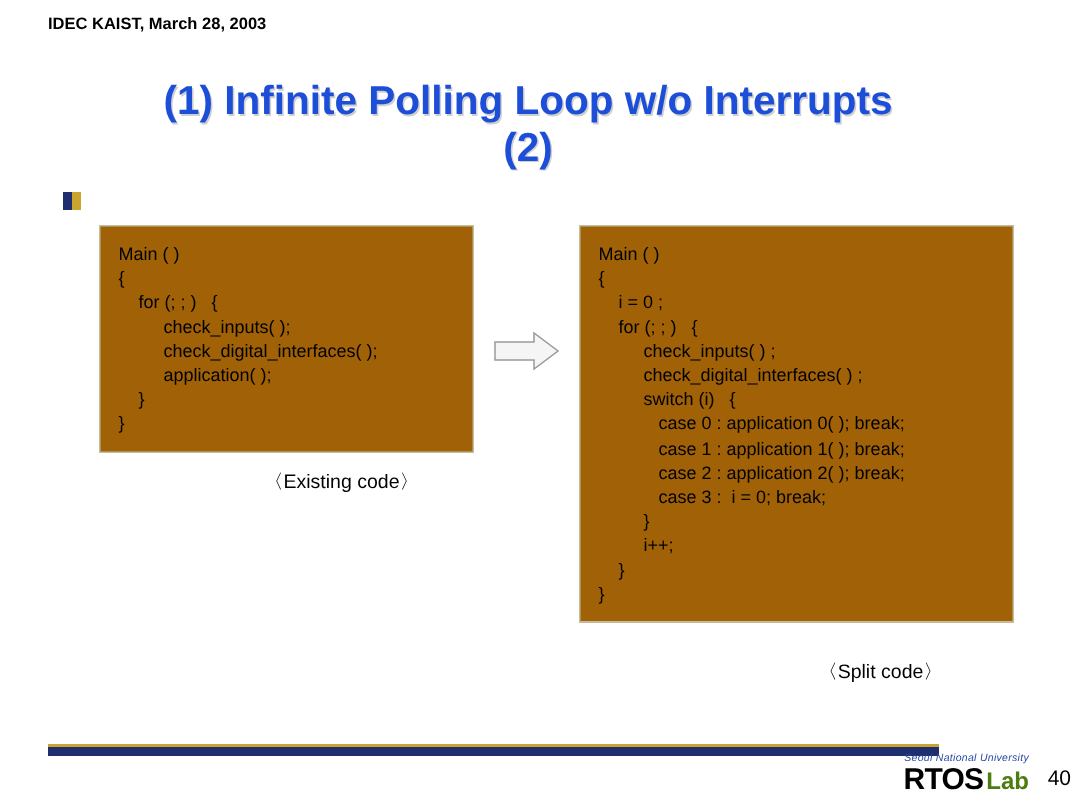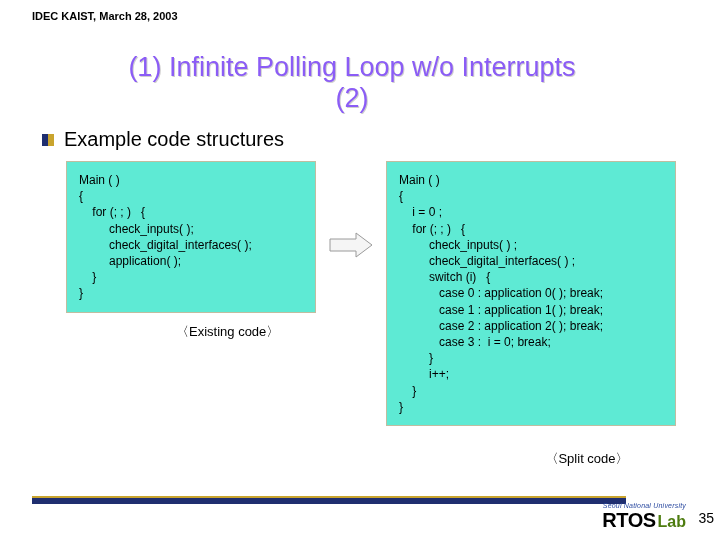--- a/index.html
+++ b/index.html
@@ -38,23 +38,23 @@
   }
   .header-rule .gold {
     position: absolute;
     left: 32px; right: 18px; top: 6px;
     height: 2px;
     background: #c9a42e;
   }
   .title {
     margin-top: 30px;
     text-align: center;
-    font-weight: normal;
+    font-weight: bold;
     font-size: 27px;
-    color: #8b5cf6;
+    color: #1d4ed8;
     line-height: 1.15;
     text-shadow: 1px 1px 0 #d0cfcf;
   }
   .body {
     margin-top: 14px;
   }
   .bullet-row {
     display: flex;
     align-items: center;
     gap: 10px;
@@ -77,21 +77,21 @@
     position: absolute; left: 6px; top: 0; width: 6px; height: 12px;
     background: #c9a42e;
   }
   .columns {
     display: flex;
     align-items: flex-start;
     gap: 12px;
     margin-left: 34px;
   }
   .codebox {
-    background: #5eead4;
+    background: #a16207;
     border: 1px solid #c0bda0;
     box-sizing: border-box;
     padding: 10px 10px 10px 12px;
     font-size: 12px;
     line-height: 1.35;
     font-family: Arial, Helvetica, sans-serif;
     white-space: pre;
   }
   .codebox.left {
     width: 250px;
@@ -177,21 +177,20 @@
 
   <div class="title">
     <div>(1) Infinite Polling Loop w/o Interrupts</div>
     <div>(2)</div>
   </div>
 
   <div class="body">
 
     <div class="bullet-row">
       <span class="sq"></span>
-      <span>Example code structures</span>
     </div>
 
     <div class="columns">
 
       <div>
         <div class="codebox left">Main ( )
 {
     for (; ; )   {
          check_inputs( );
          check_digital_interfaces( );
@@ -237,15 +236,15 @@
   </div>
 
   <div class="logo">
     <div class="uni">Seoul National University</div>
     <div class="main">
       <span class="rtos">RTOS</span>
       <span class="lab">Lab</span>
     </div>
   </div>
 
-  <div class="pagenum">35</div>
+  <div class="pagenum">40</div>
 
 </div>
 
 </body></html>

